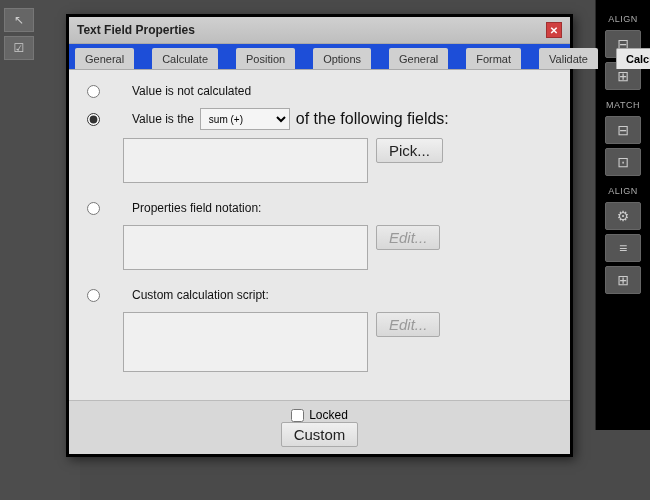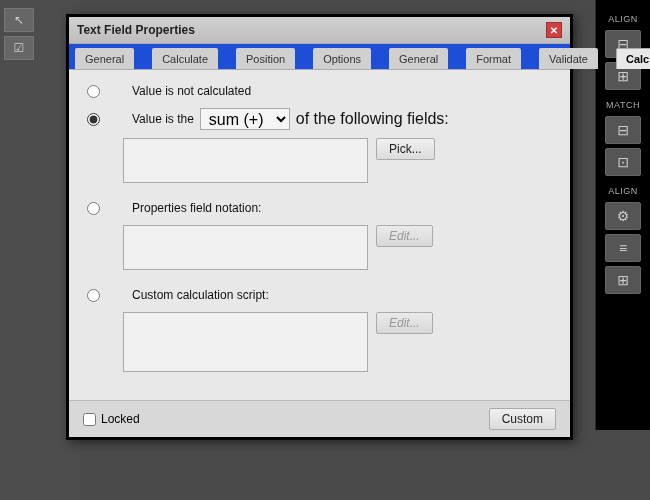--- a/index.html
+++ b/index.html
@@ -177,21 +177,21 @@
       align-items: center;
       gap: 6px;
       margin-bottom: 8px;
     }
 
     .dropdown-select {
       width: 90px;
       height: 22px;
       border: 1px solid #aaa;
       background: #f5f5f5;
-      font-size: 16px;
+      font-size: 10px;
       padding: 1px 4px;
       cursor: pointer;
     }
 
     .of-label {
       font-size: 16px;
       color: #111;
     }
 
     .text-area-box {
@@ -207,21 +207,21 @@
       width: 245px;
       height: 60px;
       border: 1px solid #aaa;
       background: #f0f0f0;
       margin-left: 18px;
       margin-bottom: 6px;
     }
 
     .btn {
       padding: 3px 12px;
-      font-size: 12px;
+      font-size: 15px;
       background: linear-gradient(to bottom, #f0f0f0, #dcdcdc);
       border: 1px solid #aaa;
       cursor: pointer;
       color: #222;
       border-radius: 2px;
     }
 
     .btn:disabled {
       color: #999;
       background: linear-gradient(to bottom, #eaeaea, #d8d8d8);
@@ -236,24 +236,25 @@
       display: flex;
       align-items: flex-start;
       gap: 8px;
       margin-left: 18px;
     }
 
     
     .dialog-footer {
       background: #d8d8d8;
       border-top: 1px solid #bbb;
-      padding: 7px 14px;
+      padding: 7px 27px;
       display: flex;
       align-items: center;
       justify-content: space-between;
+      flex-direction: column;
     }
 
     .locked-row {
       display: flex;
       align-items: center;
       gap: 5px;
     }
 
     .checkbox-input {
       width: 13px; height: 13px;

